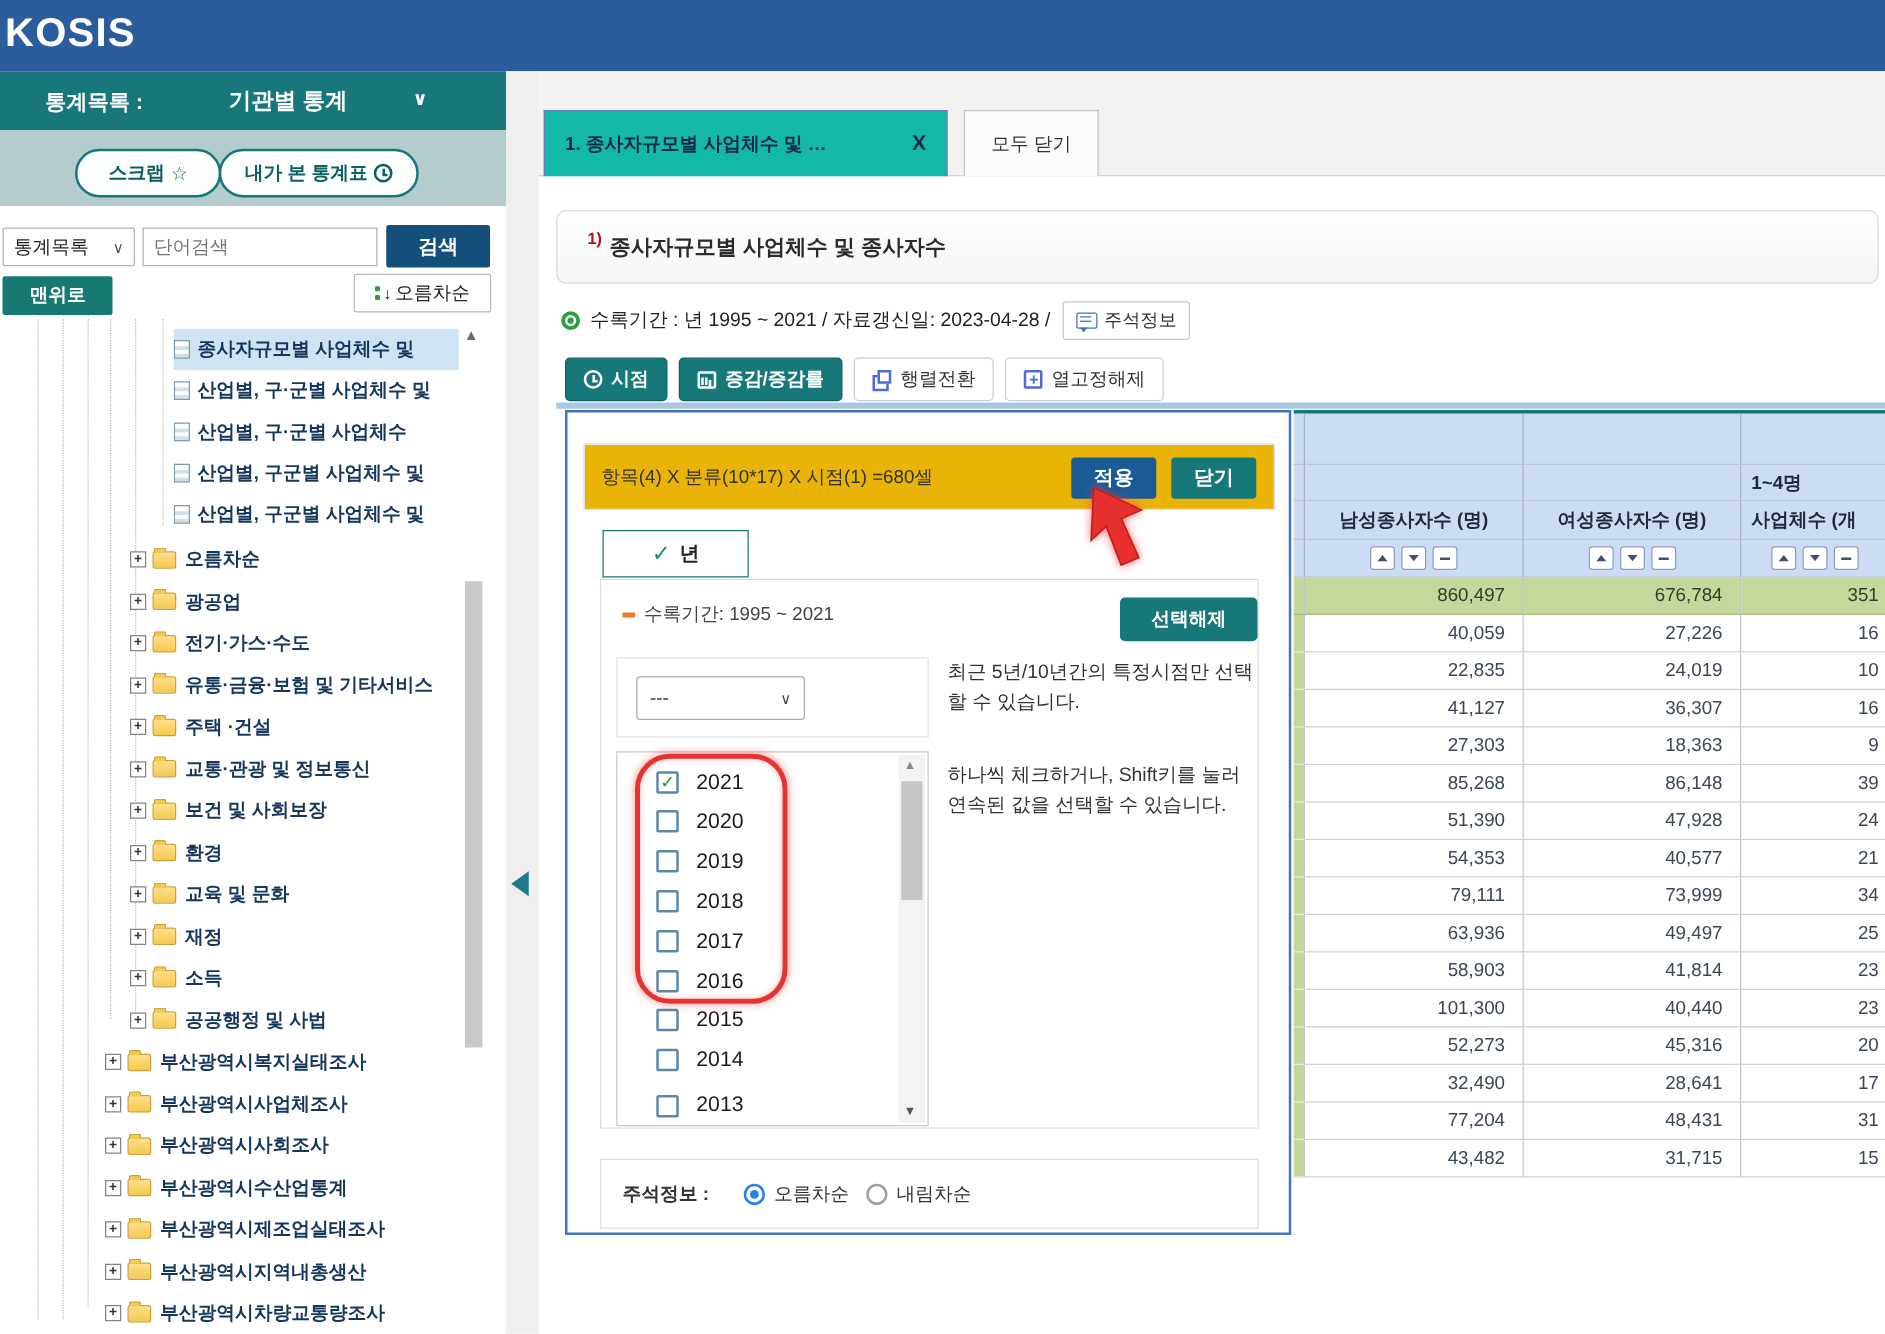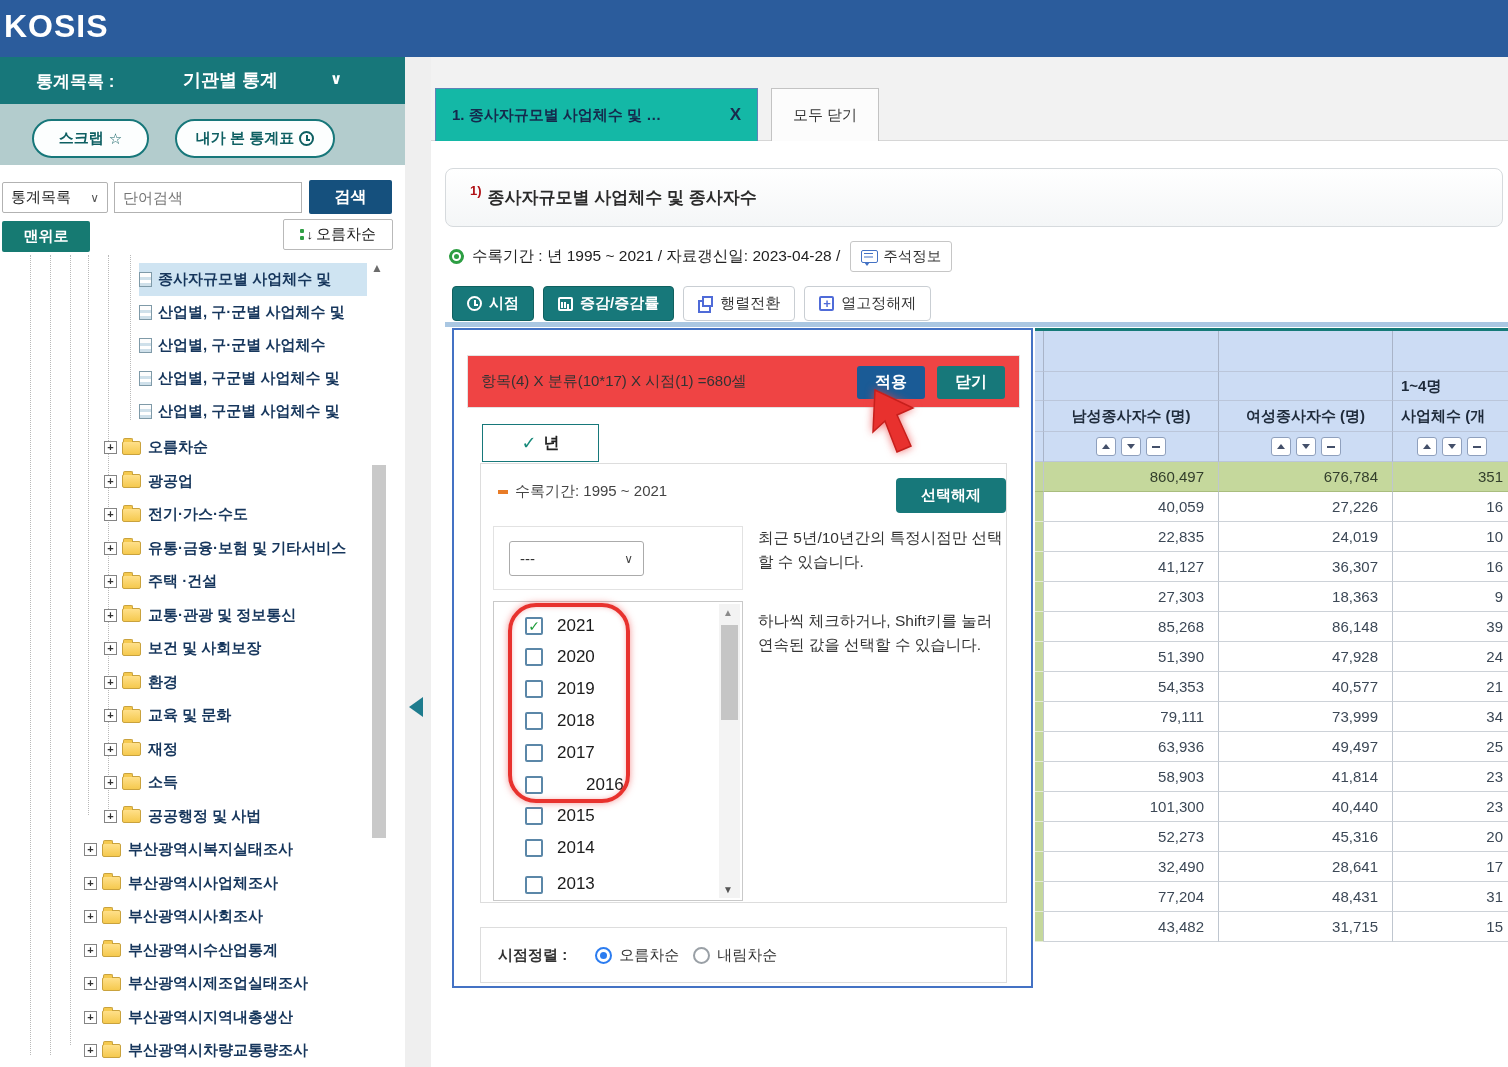--- a/index.html
+++ b/index.html
@@ -13,21 +13,21 @@
 
   
   #side-teal { left:0; top:57px; width:405px; height:47px; background:#17777a; color:#fff; }
   #side-teal .lbl { position:absolute; left:36px; top:13px; font-size:17px; font-weight:bold; }
   #side-teal .val { position:absolute; left:183px; top:11px; font-size:18px; font-weight:bold; }
   #side-teal .chev { position:absolute; left:330px; top:13px; font-size:15px; font-weight:bold; }
   #side-strip { left:0; top:104px; width:405px; height:61px; background:#b3cccd; }
   .pill { position:absolute; top:15px; height:39px; border:2px solid #17777a; border-radius:20px;
           background:#fcfefe; color:#0e5f62; font-size:15px; font-weight:bold;
           display:flex; align-items:center; justify-content:center; gap:5px; }
-  #pill-scrap { left:32px; width:117px; }
+  #pill-scrap { left:60px; width:117px; }
   #pill-seen  { left:175px; width:160px; }
   .clock-ic { display:inline-block; width:15px; height:15px; border:2px solid #0e5f62; border-radius:50%; position:relative; }
   .clock-ic:before { content:""; position:absolute; left:5px; top:2px; width:2px; height:5px; background:#0e5f62; }
   .clock-ic:after  { content:""; position:absolute; left:5px; top:6px; width:4px; height:2px; background:#0e5f62; }
   #search-row { left:0; top:165px; width:405px; height:90px; background:#fff; }
   #cat-select { position:absolute; left:2px; top:17px; width:106px; height:31px; border:1px solid #b2b2b2;
       border-radius:2px; background:#fff; font-size:15px; color:#222; display:flex; align-items:center;
       justify-content:space-between; padding:0 8px; }
   #word-input { position:absolute; left:114px; top:17px; width:188px; height:31px; border:1px solid #b2b2b2;
       font-size:15px; color:#444; padding:0 8px; }
@@ -129,21 +129,21 @@
   .mins { width:8px; height:2px; background:#44506a; }
   .drow { display:flex; height:30px; }
   .dcell { border-right:1px solid #bfc6cf; border-bottom:1px solid #cdd2d8; font-size:15px; color:#3c4856;
       display:flex; align-items:center; justify-content:flex-end; padding-right:14px; }
   .dcell.c0 { padding:0; background:#c5d89c; border-bottom:1px solid #e6ecd8; }
   .dcell.c3 { padding-right:8px; border-right:none; }
   .drow.hl .dcell { background:#c5d89c; border-bottom:1px solid #a9bd7e; color:#333f2c; }
 
   
   #modal { left:452px; top:328px; width:581px; height:660px; background:#fff; border:2px solid #4472c4; z-index:5; }
-  #m-head { position:absolute; left:13px; top:25px; width:553px; height:53px; background:#ef4444;
+  #m-head { position:absolute; left:13px; top:25px; width:553px; height:53px; background:#eab308;
       border:1px solid #e3e3e3; display:flex; align-items:center; padding-left:13px; font-size:15px; color:#333; }
   #m-apply { position:absolute; left:403px; top:36px; width:68px; height:33px; background:#1a5b96; color:#fff;
       font-size:16px; font-weight:bold; border:none; border-radius:3px; }
   #m-close { position:absolute; left:483px; top:36px; width:68px; height:33px; background:#17787a; color:#fff;
       font-size:16px; font-weight:bold; border:none; border-radius:3px; }
   #m-arrow { position:absolute; left:415px; top:58px; width:64px; height:72px; z-index:8;
       filter:drop-shadow(0 0 4px rgba(236,64,64,.75)); }
   #m-year-tab { position:absolute; left:28px; top:94px; width:117px; height:38px; border:1px solid #17787a;
       background:#fff; display:flex; align-items:center; justify-content:center; gap:7px;
       font-size:16px; font-weight:bold; color:#222; }
@@ -592,21 +592,21 @@
             <span class="ylab">2019</span>
           </div>
           <div class="yrow" style="top: 103.4px;">
             <span class="ckbox"></span>
             <span class="ylab">2018</span>
           </div>
           <div class="yrow" style="top: 135.2px;">
             <span class="ckbox"></span>
             <span class="ylab">2017</span>
           </div>
-          <div class="yrow" style="top: 167px; gap: 29px;">
+          <div class="yrow" style="top: 167px;">
             <span class="ckbox"></span>
             <span class="ylab">2016</span>
           </div>
           <div class="yrow" style="top: 198.8px;">
             <span class="ckbox"></span>
             <span class="ylab">2015</span>
           </div>
           <div class="yrow" style="top: 230.6px;">
             <span class="ckbox"></span>
             <span class="ylab">2014</span>
@@ -618,21 +618,21 @@
         </div>
       <div id="m-lscroll">
         <div class="up">▲</div>
         <div id="m-lthumb"></div>
         <div class="dn">▼</div>
       </div>
     </div>
     <div id="m-ring"></div>
   </div>
   <div id="m-sortbox">
-    <span class="cap">시점정렬 :</span>
+    <span class="cap">주석정보 :</span>
     <span id="sort-opts" style="display:flex;align-items:center;">
         <span class="radio on"></span>
         <span class="rlab">오름차순</span>
         <span class="radio off"></span>
         <span class="rlab">내림차순</span>
       </span>
   </div>
 </div>
 
 </body></html>

